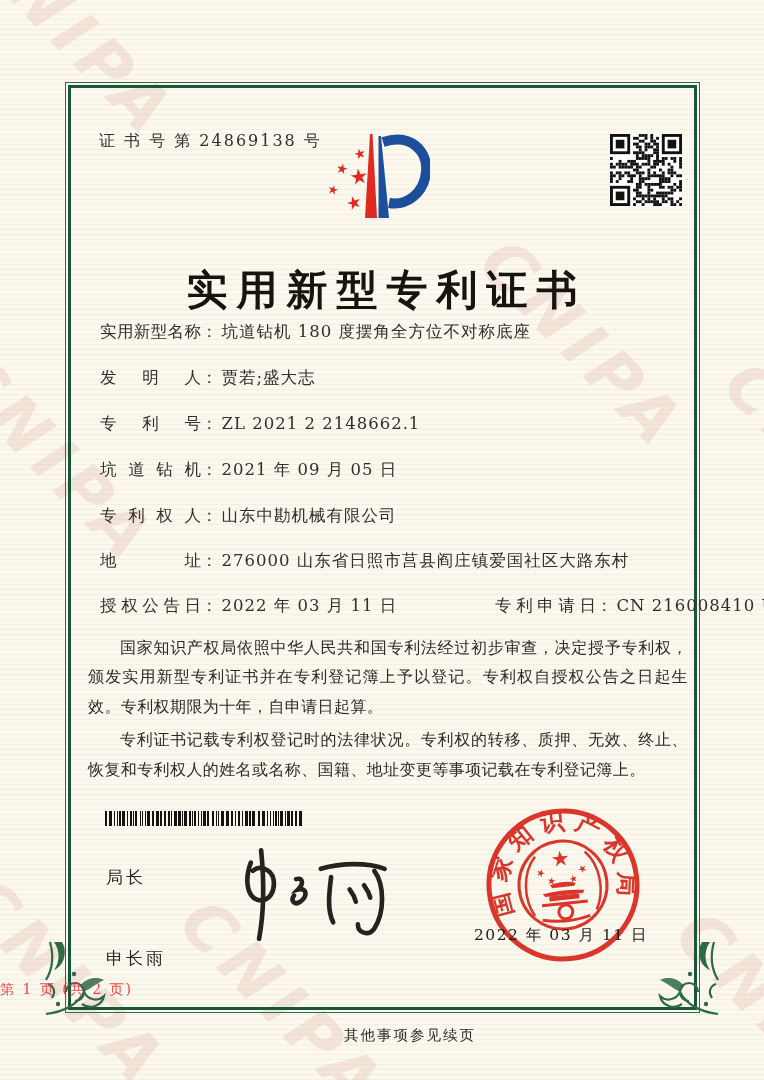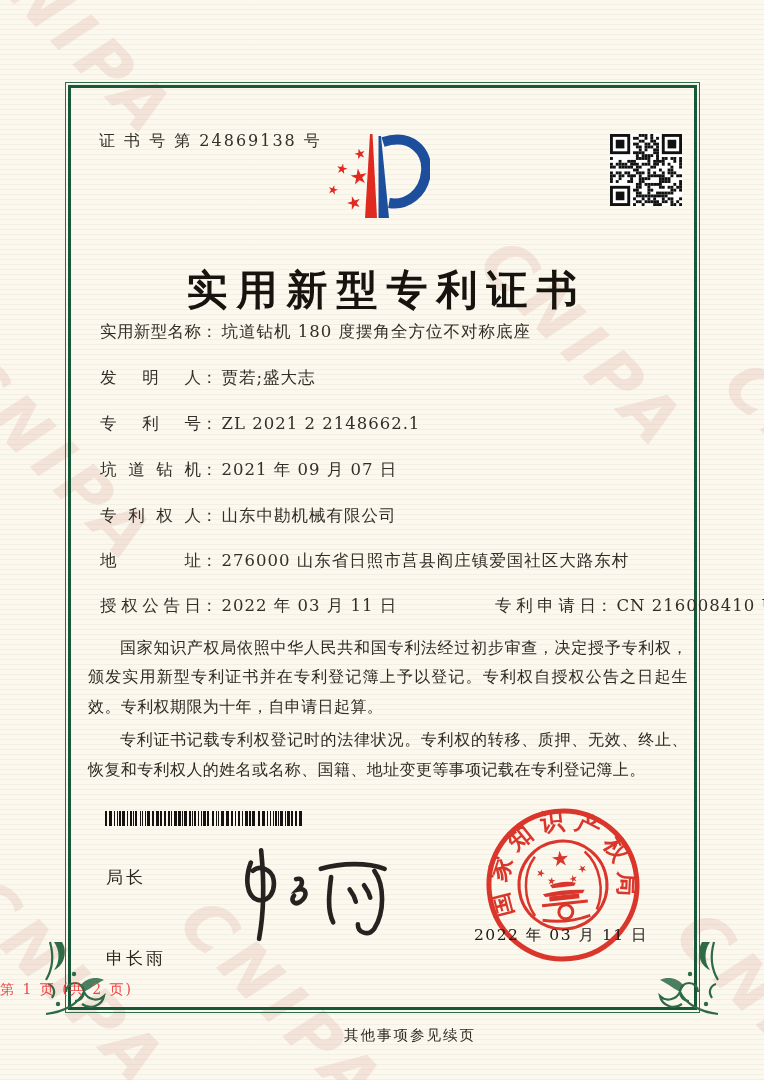--- a/index.html
+++ b/index.html
@@ -320,21 +320,21 @@
   <div class="field" style="top:321px">
     <span class="flabel">实用新型名称</span><span class="fcolon">：</span><span class="fvalue">坑道钻机 180 度摆角全方位不对称底座</span>
   </div>
   <div class="field" style="top:367px">
     <span class="flabel">发明人</span><span class="fcolon">：</span><span class="fvalue">贾若;盛大志</span>
   </div>
   <div class="field" style="top:413px">
     <span class="flabel">专利号</span><span class="fcolon">：</span><span class="fvalue">ZL 2021 2 2148662.1</span>
   </div>
   <div class="field" style="top:459px">
-    <span class="flabel">坑道钻机</span><span class="fcolon">：</span><span class="fvalue">2021 年 09 月 07 日</span>
+    <span class="flabel">坑道钻机</span><span class="fcolon">：</span><span class="fvalue">2021 年 09 月 05 日</span>
   </div>
   <div class="field" style="top:505px">
     <span class="flabel">专利权人</span><span class="fcolon">：</span><span class="fvalue">山东中勘机械有限公司</span>
   </div>
   <div class="field" style="top:550px">
     <span class="flabel">地址</span><span class="fcolon">：</span><span class="fvalue">276000  山东省日照市莒县阎庄镇爱国社区大路东村</span>
   </div>
 
   <div class="field" style="top:595px;width:600px">
     <span>

